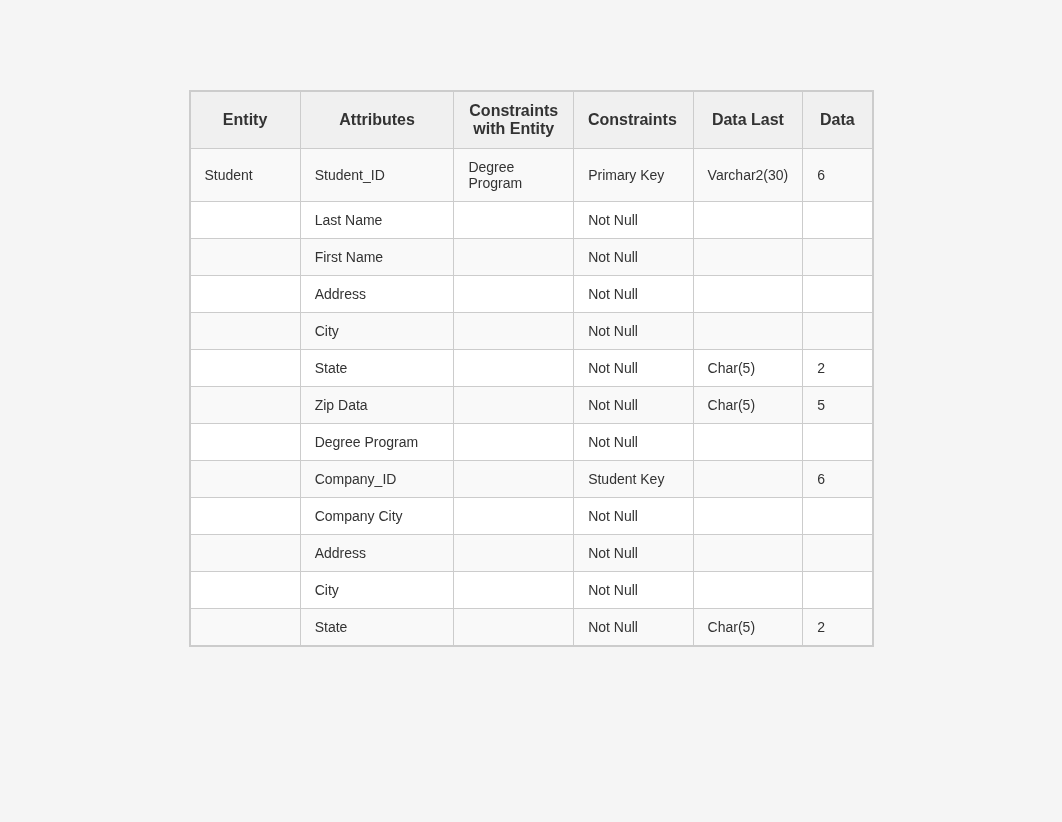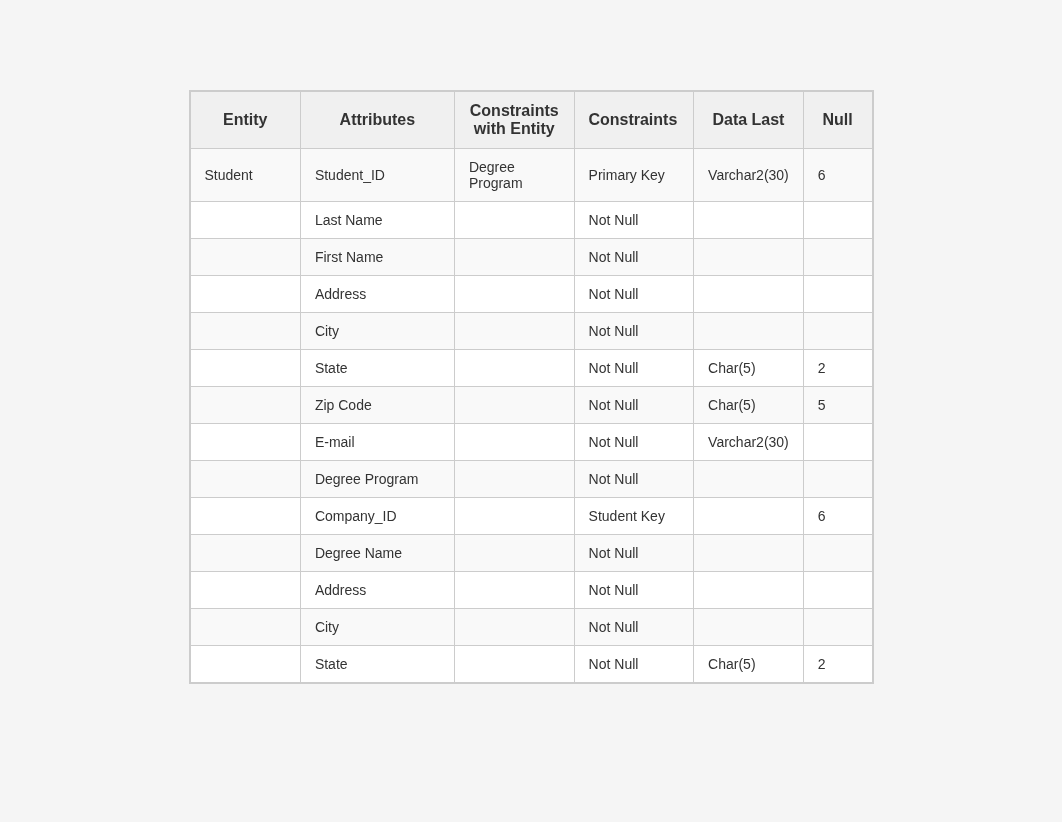--- a/index.html
+++ b/index.html
@@ -72,21 +72,21 @@
 <div class="page-container">
   <div class="table-wrapper">
     <table>
       <thead>
         <tr>
           <th class="col-entity">Entity</th>
           <th class="col-attributes">Attributes</th>
           <th class="col-relationship">Constraints with Entity</th>
           <th class="col-constraints">Constraints</th>
           <th class="col-datatype">Data Last</th>
-          <th class="col-size">Null</th>
+          <th class="col-size">Data</th>
         </tr>
       </thead>
       <tbody id="table-body">
       <tr>
             <td>Student</td>
             <td>Student_ID</td>
             <td>Degree Program</td>
             <td>Primary Key</td>
             <td>Varchar2(30)</td>
             <td>6</td>
@@ -126,53 +126,45 @@
           <tr>
             <td></td>
             <td>State</td>
             <td></td>
             <td>Not Null</td>
             <td>Char(5)</td>
             <td>2</td>
           </tr>
           <tr>
             <td></td>
-            <td>Zip Code</td>
+            <td>Zip Data</td>
             <td></td>
             <td>Not Null</td>
             <td>Char(5)</td>
             <td>5</td>
-          </tr>
-          <tr>
-            <td></td>
-            <td>E-mail</td>
-            <td></td>
-            <td>Not Null</td>
-            <td>Varchar2(30)</td>
-            <td></td>
           </tr>
           <tr>
             <td></td>
             <td>Degree Program</td>
             <td></td>
             <td>Not Null</td>
             <td></td>
             <td></td>
           </tr>
           <tr>
             <td></td>
             <td>Company_ID</td>
             <td></td>
             <td>Student Key</td>
             <td></td>
             <td>6</td>
           </tr>
           <tr>
             <td></td>
-            <td>Degree Name</td>
+            <td>Company City</td>
             <td></td>
             <td>Not Null</td>
             <td></td>
             <td></td>
           </tr>
           <tr>
             <td></td>
             <td>Address</td>
             <td></td>
             <td>Not Null</td>

